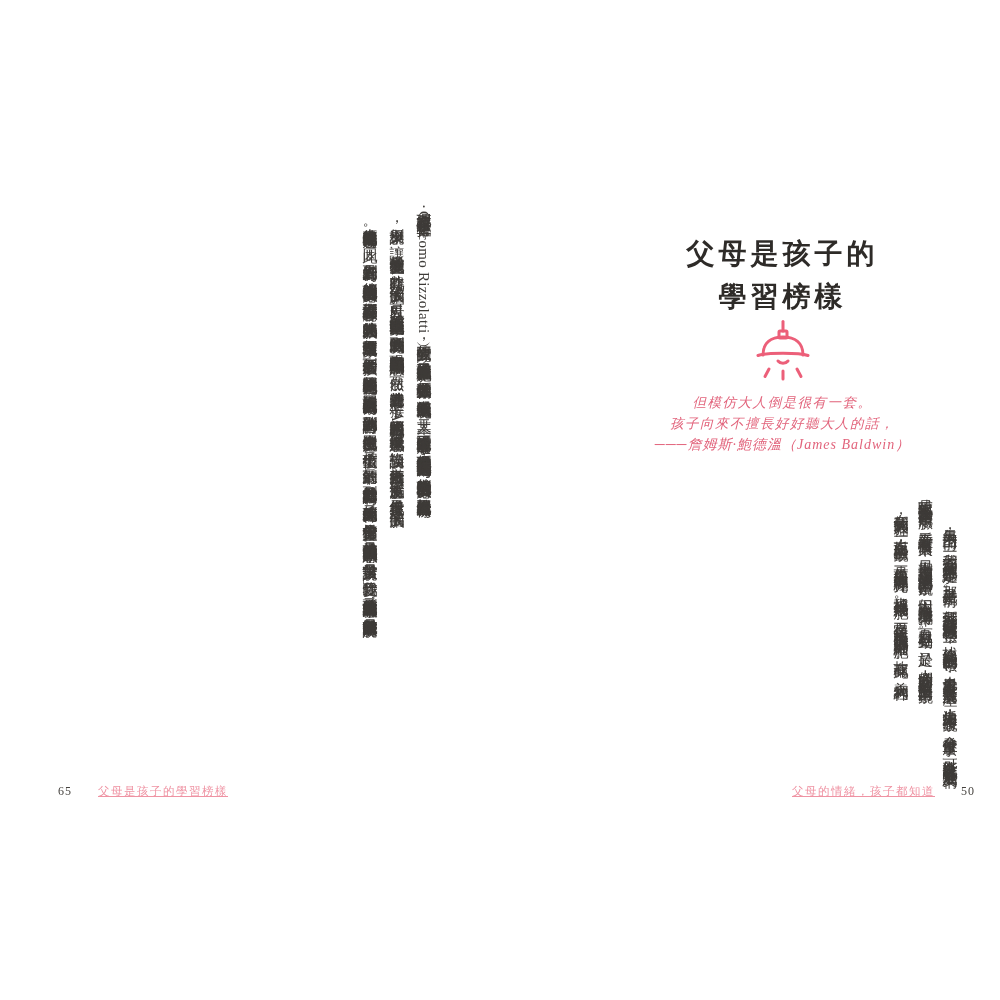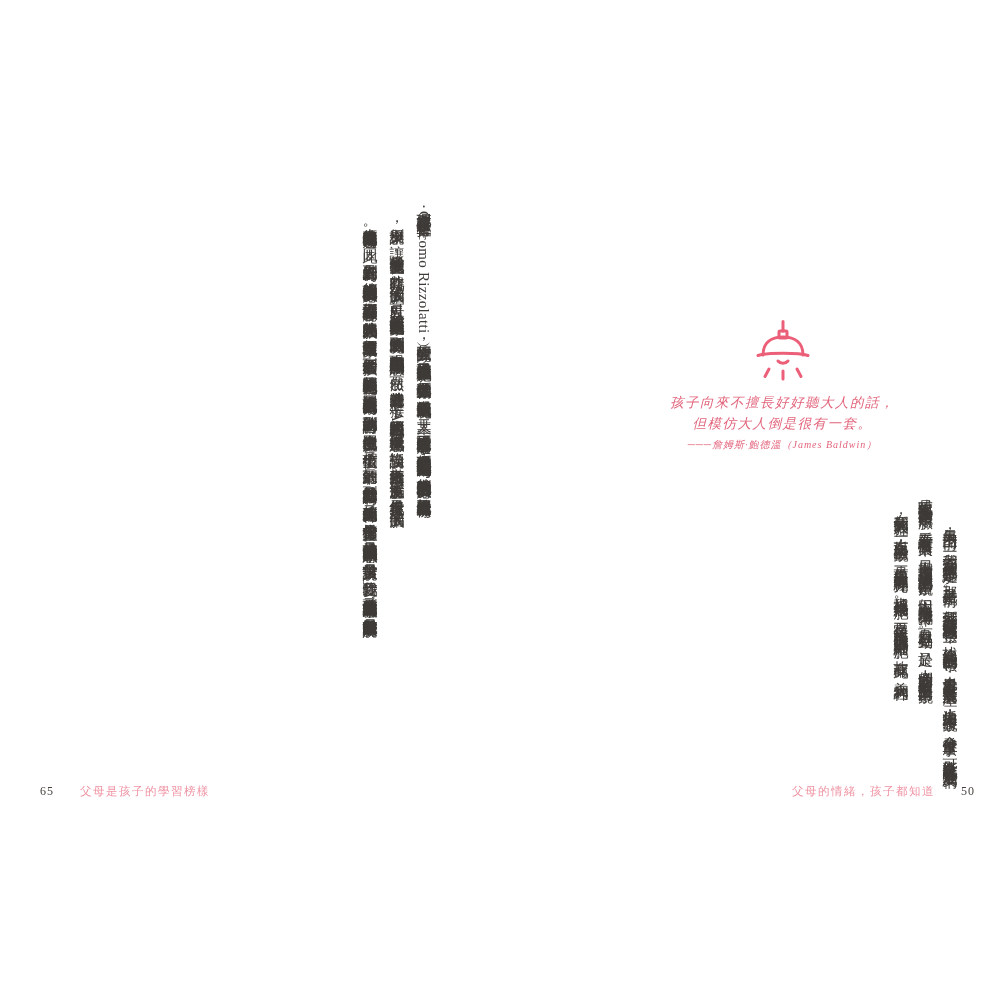--- a/index.html
+++ b/index.html
@@ -25,21 +25,21 @@
     display:flex; justify-content:center;
   }
   .quote{
     position:absolute; top:392px; left:575px; width:415px;
     text-align:center;
     font-style:italic;
     color:#e2647c;
     font-size:13.5px; line-height:21px; letter-spacing:1.5px;
   }
   .quote .attribution{
-    font-size:10px; letter-spacing:1px;
+    font-size:14px; letter-spacing:1px;
   }
   .vbody{
     writing-mode:vertical-rl;
     text-orientation:mixed;
     text-align:justify;
     color:#3e3b38;
     position:absolute;
   }
   .vbody p{margin:0;}
   .vbody p.ind1{text-indent:1em;}
@@ -54,55 +54,57 @@
     top:202px; right:563px;
     height:578px; width:406px;
     font-size:15px; line-height:27px; letter-spacing:0.3px;
   }
   
   .footer{
     position:absolute; top:783px; height:16px;
     display:flex; align-items:center; gap:26px;
     font-size:12px;
   }
-  .footer-left{left:40px;text-align:right;}
+  .footer-left{left:58px;text-align:right;}
   .footer-right{right:25px;}
   .page-num{color:#45423e; letter-spacing:1px;}
   .running-head{
-    color:#ef93a3; font-size:11.5px; letter-spacing:1.5px;
+    color:#ef93a3; font-size:11.5px; letter-spacing:1.5px;text-decoration:underline;
   }
 </style>
 </head>
 <body>
 
 <div class="spread">
 
   <div class="chapter-title">
+    <div>父母是孩子的</div>
+    <div>學習榜樣</div>
   </div>
 
   <div class="lamp-wrap">
     <span>
       <svg width="58" height="62" viewBox="0 0 58 62" fill="none">
         <g stroke="#ec5f79" stroke-width="3" stroke-linecap="round" fill="none">
           <line x1="29" y1="1.5" x2="29" y2="11"></line>
           <rect x="25" y="11" width="8" height="7" rx="1"></rect>
           <path d="M9 35 C9 23 17 17 29 17 C41 17 49 23 49 35"></path>
           <path d="M4 35.5 C13 32.5 45 32.5 54 35.5"></path>
           <path d="M24 41 A6.5 6.5 0 0 0 34 41"></path>
           <line x1="15" y1="49" x2="11" y2="56.5"></line>
           <line x1="29" y1="51" x2="29" y2="59"></line>
           <line x1="43" y1="49" x2="47" y2="56.5"></line>
         </g>
       </svg>
     </span>
   </div>
 
   <div class="quote">
+    <div>但模仿大人倒是很有一套。</div>
     <div>孩子向來不擅長好好聽大人的話，</div>
-    <div>但模仿大人倒是很有一套。</div>
     <div class="attribution">───詹姆斯·鮑德溫（James Baldwin）</div>
   </div>
 
   <div class="vbody rbody">
     <p class="ind2">每天早上出門前，我們一定會在某個地方稍微駐足，那就是鏡子前。我們可能會站在鏡子前試戴各種領帶，找一條與襯衫搭配的領帶，也會看看衣服上有沒有沾染灰塵。生活中如果沒有鏡子，會發生什麼事？可能會化妝亂畫一通變成笑柄，或是吃完飯得拿湯匙當鏡子照臉，看看牙縫有沒有卡東西。早期人類應該是用湖水或池塘的水面當鏡子，但因為水面無法隨身攜帶，而且容易晃動。於是，人們才開始磨製石器打造出光滑的鏡子。</p>
     <p class="ind1">在我們的大腦裡，也有一面這樣的鏡子，正是前面提過的鏡像神經元，也被稱為鏡像細胞。它是像鏡子一樣反映出他人行為的神經細胞，故有此稱。義大利神經</p>
   </div>
 
   <div class="vbody lbody">
     <p>心理學家賈科莫·里佐拉蒂（Giacomo Rizzolatti）教授研究團隊，在猴子的大腦裡發現了鏡像細胞。他們讓猴子做各種動作，並觀察猴子大腦的活化區塊。某天，研究團隊發現了一件非常有趣的事。他們發現當猴子即使只是看到其他猴子或身邊其他人的行為時，腦中的某些細胞也會出現同樣的反應，就好像自己也正在進行同樣的行為。</p>

